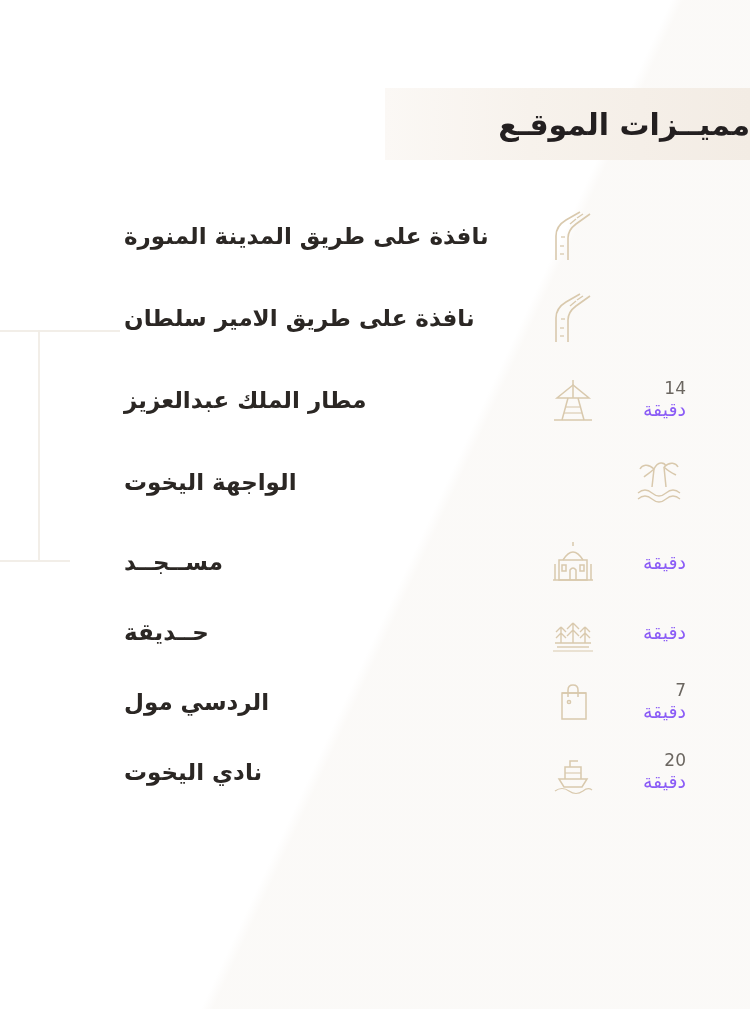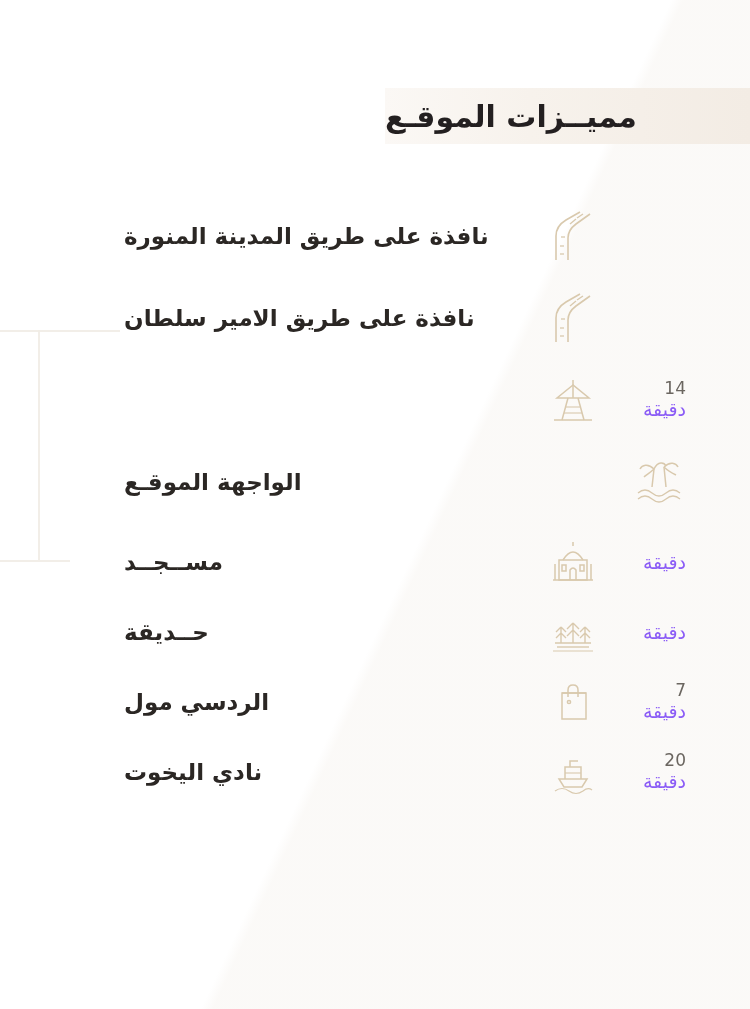--- a/index.html
+++ b/index.html
@@ -25,23 +25,23 @@
   }
 
   .page{
     position:absolute;inset:0;
   }
 
   
   .header-band{
     position:absolute;
     top:88px; right:0; left:385px;
-    height:56px;
+    height:72px;
     background:linear-gradient(270deg,#f3ece4 0%,#f7f2ec 60%,#fbf8f5 100%);
-    display:flex;align-items:center;justify-content:flex-end;
+    display:flex;align-items:center;justify-content:flex-start;
   }
   .header-title{
     font-size:30px;
     font-weight:bold;
     color:#231f20;
     letter-spacing:1px;
     white-space:nowrap;
   }
 
   .features{
@@ -162,34 +162,35 @@
         <svg width="58" height="48" viewBox="0 0 58 48" fill="none" stroke="#d9c9ad" stroke-width="1.5">
           <path d="M29 4 L29 22"></path>
           <path d="M29 9 L13 22 L45 22 Z"></path>
           <path d="M24 22 L18 44"></path>
           <path d="M34 22 L40 44"></path>
           <path d="M10 44 L48 44"></path>
           <path d="M22 31 L36 31" stroke-width="1.1"></path>
           <path d="M20 37 L38 37" stroke-width="1.1"></path>
         </svg>
       </div>
+      <div class="f-label">مطار الملك عبدالعزيز</div>
     </div>
 
     <div class="feature-row">
       <div class="f-icon">
         <svg width="54" height="50" viewBox="0 0 54 50" fill="none" stroke="#d9c9ad" stroke-width="1.5">
           <path d="M20 30 L22 12"></path>
           <path d="M34 30 L32 10"></path>
           <path d="M22 12 C16 6 10 8 8 12 M22 12 C26 4 32 5 34 9 M22 12 C18 16 14 18 12 20"></path>
           <path d="M32 10 C38 4 44 6 46 10 M32 10 C36 14 40 16 44 18"></path>
           <path d="M6 36 q7 -6 14 0 q7 6 14 0 q7 -6 14 0" stroke-width="1.3"></path>
           <path d="M6 42 q7 -6 14 0 q7 6 14 0 q7 -6 14 0" stroke-width="1.3"></path>
         </svg>
       </div>
-      <div class="f-label">الواجهة الموقـع</div>
+      <div class="f-label">الواجهة اليخوت</div>
     </div>
 
     <div class="feature-row tight">
       <div class="f-time">
         <span class="num"></span>
         <span class="unit">دقيقة</span>
       </div>
       <div class="f-icon">
         <svg width="52" height="48" viewBox="0 0 52 48" fill="none" stroke="#d9c9ad" stroke-width="1.5">
           <path d="M26 4 L26 8"></path>

